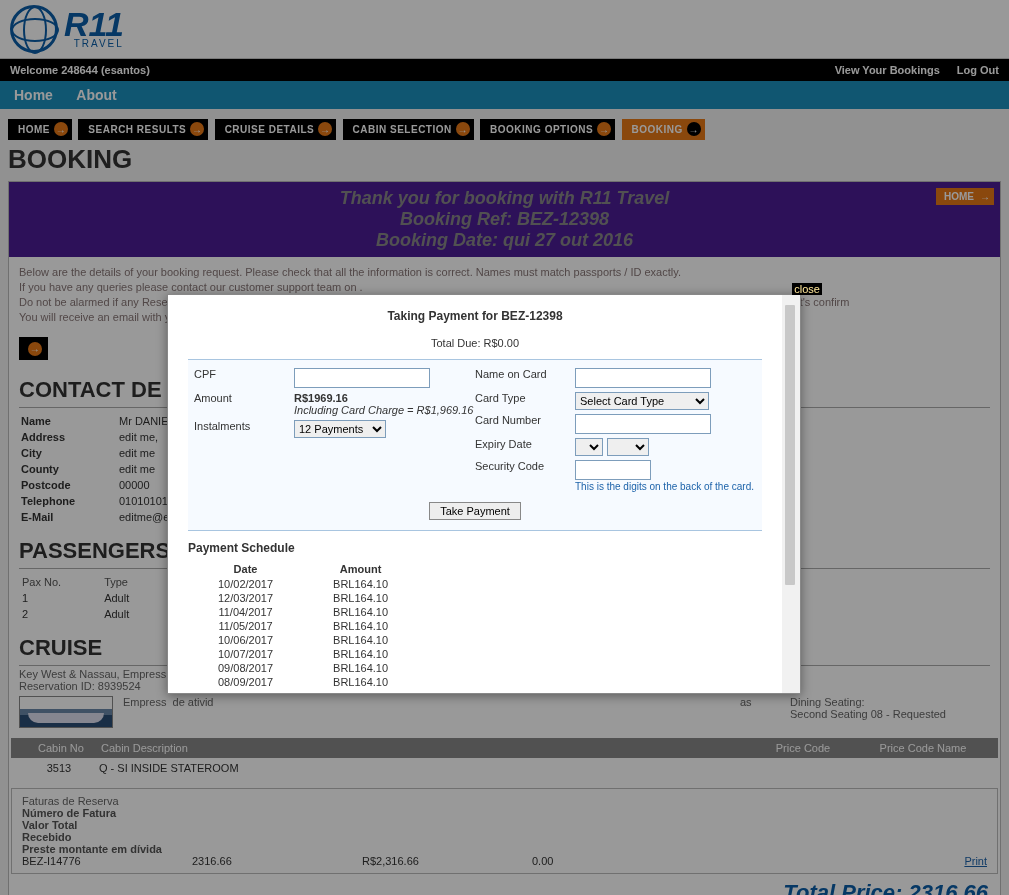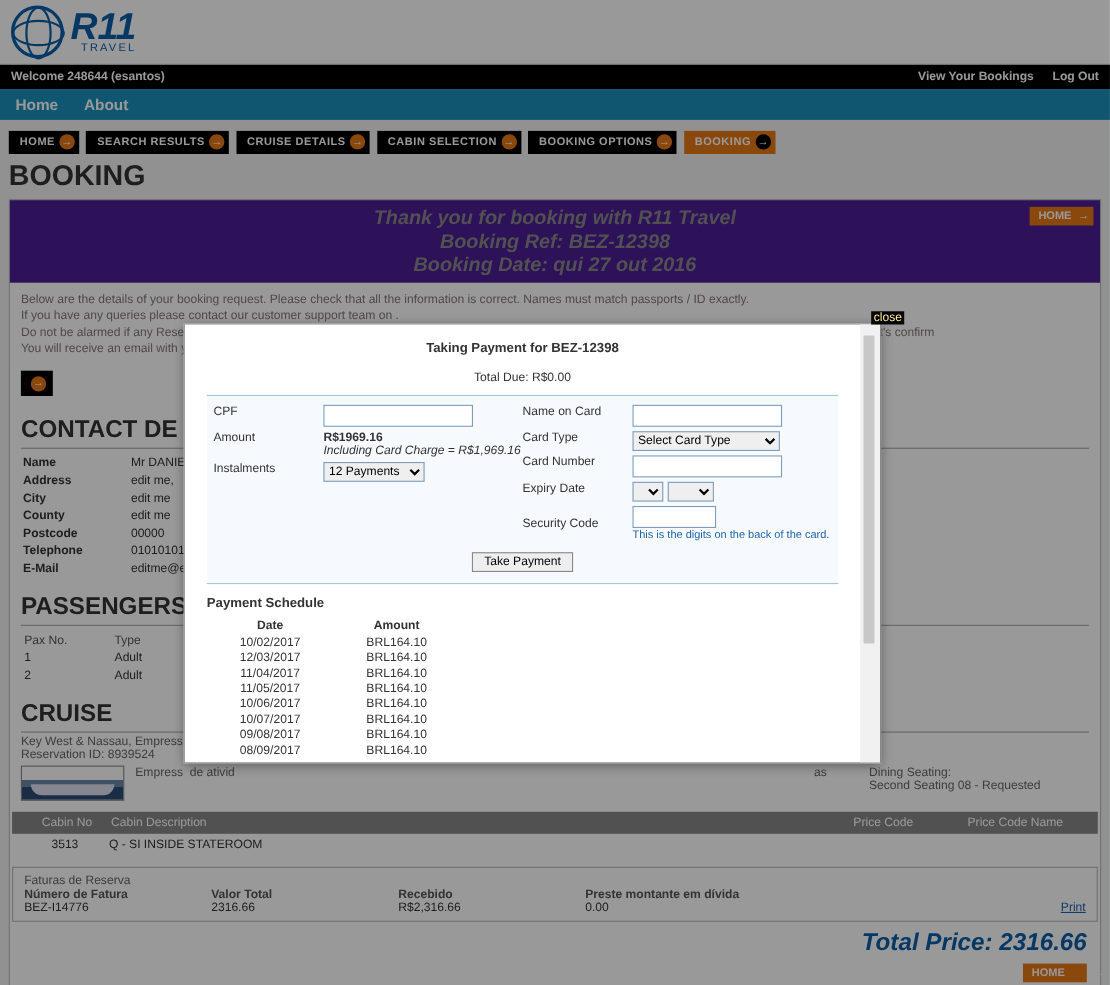--- a/index.html
+++ b/index.html
@@ -220,21 +220,21 @@
 
   .invoice {
     border:1px solid #bbb;
     margin: 10px 2px 0;
     padding: 6px 10px;
     font-size: 11px;
   }
   .invoice-row { display:flex; }
   .invoice-row div { flex: 0 0 auto; }
   .invoice-row .col { width: 170px; }
-  .invoice .hdr { color:#555; font-weight:bold;}
+  .invoice .hdr { color:#555; font-weight:bold;flex-direction:column;}
 
   .totalprice {
     text-align:right;
     font-size: 22px;
     font-weight: bold;
     color:#0b5ea8;
     margin: 6px 12px;
     font-style: italic;
   }
 
@@ -523,21 +523,21 @@
             </div>
             <div class="form-row">
               <label>Card Number</label>
               <input type="text" style="">
             </div>
             <div class="form-row">
               <label>Expiry Date</label>
               <select style="width:28px"><option></option></select>
               <select style="width:42px;margin-left:4px"><option></option></select>
             </div>
-            <div class="form-row" style="align-items:center">
+            <div class="form-row" style="align-items:flex-start">
               <label>Security Code</label>
               <div>
                 <input type="text" style="width: 70px;"><br>
                 <span class="hint">This is the digits on the back of the card.</span>
               </div>
             </div>
           </div>
         </div>
         <div class="take-payment">
           <button>Take Payment</button>

